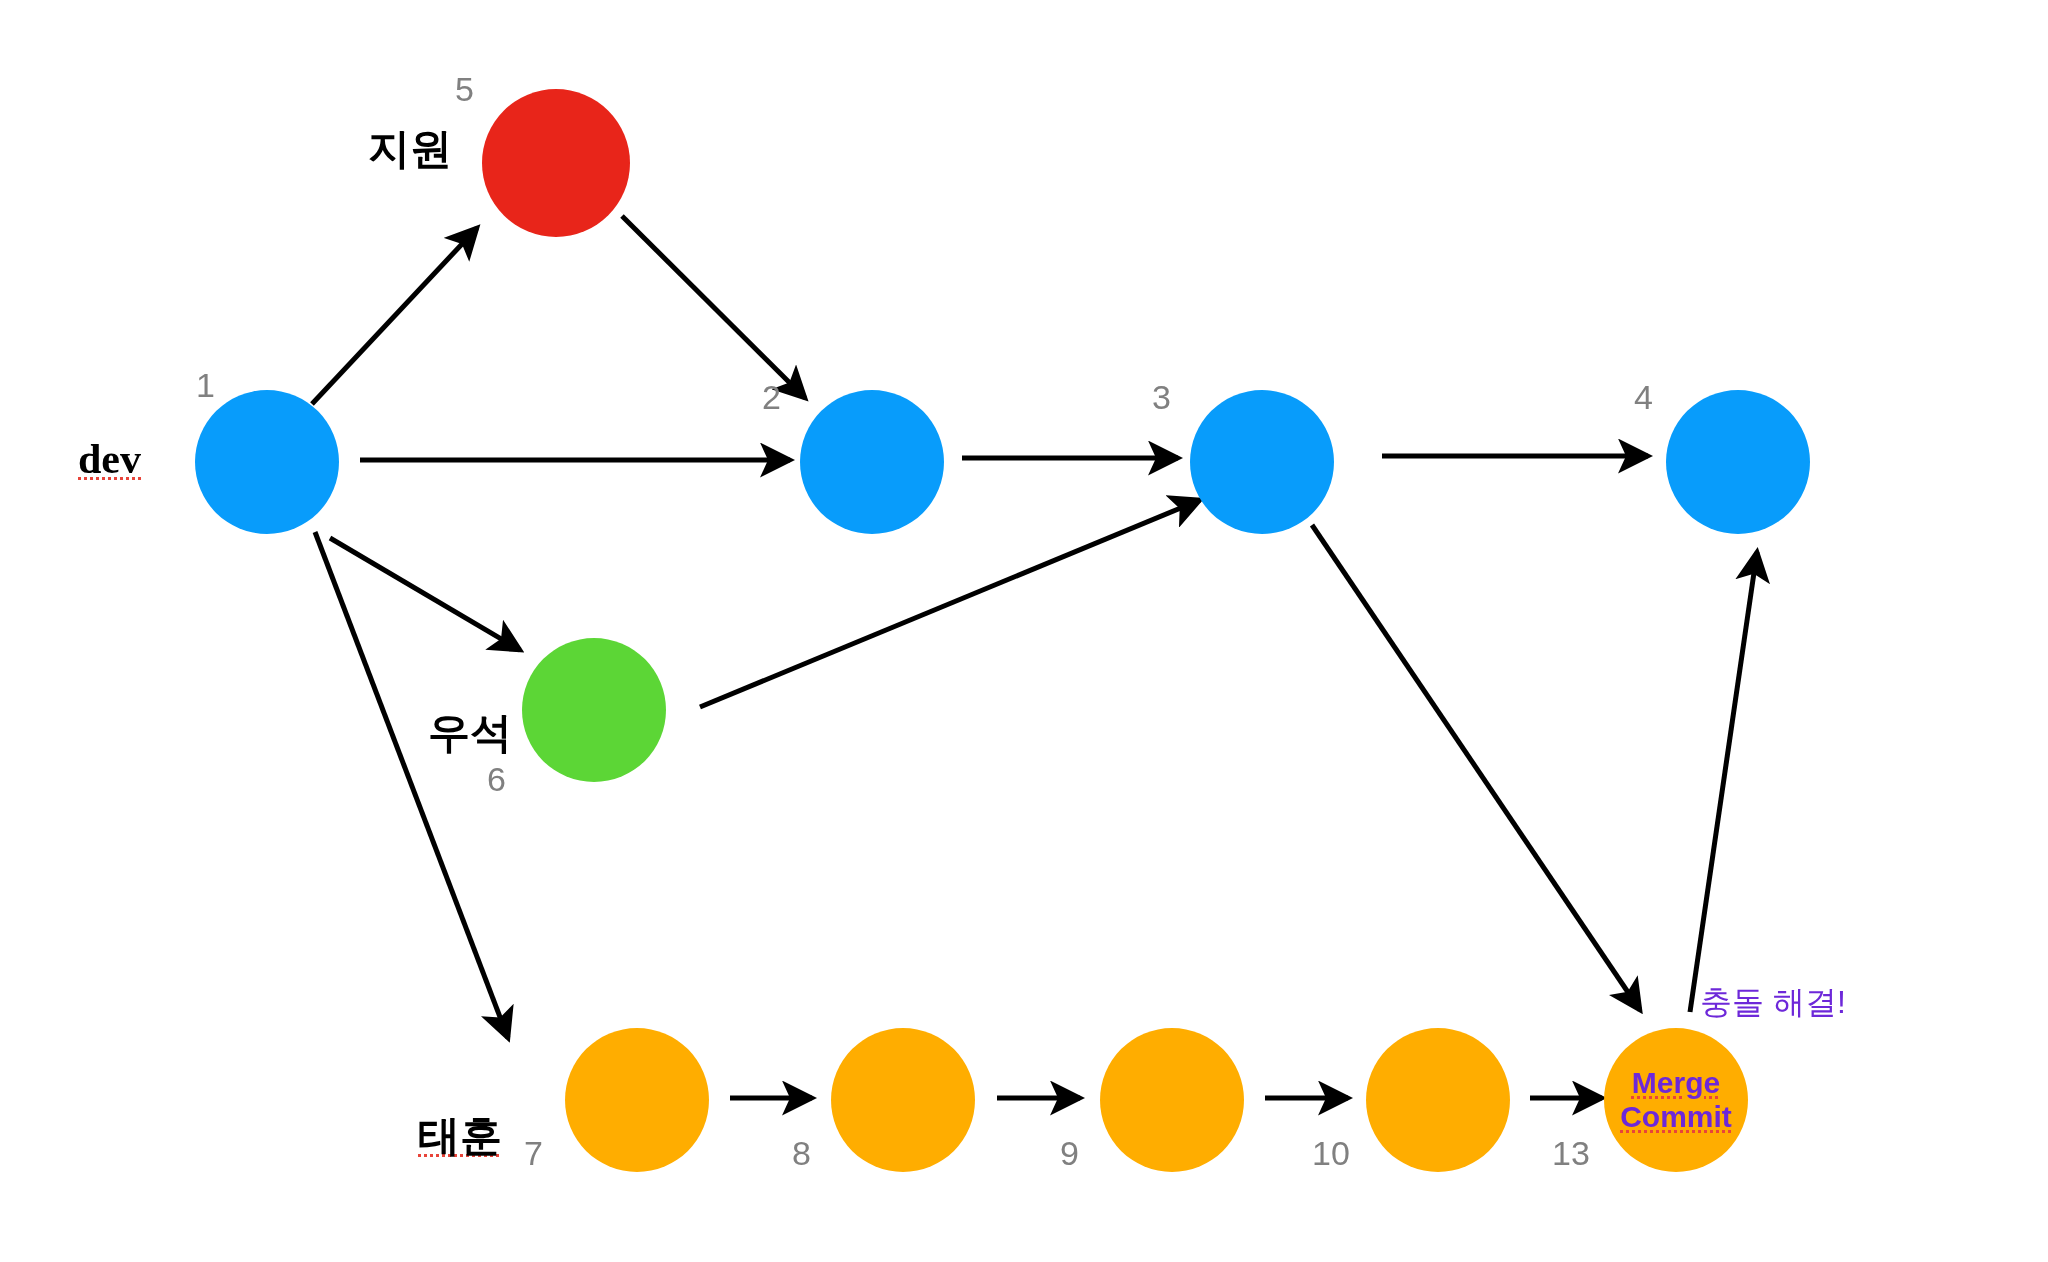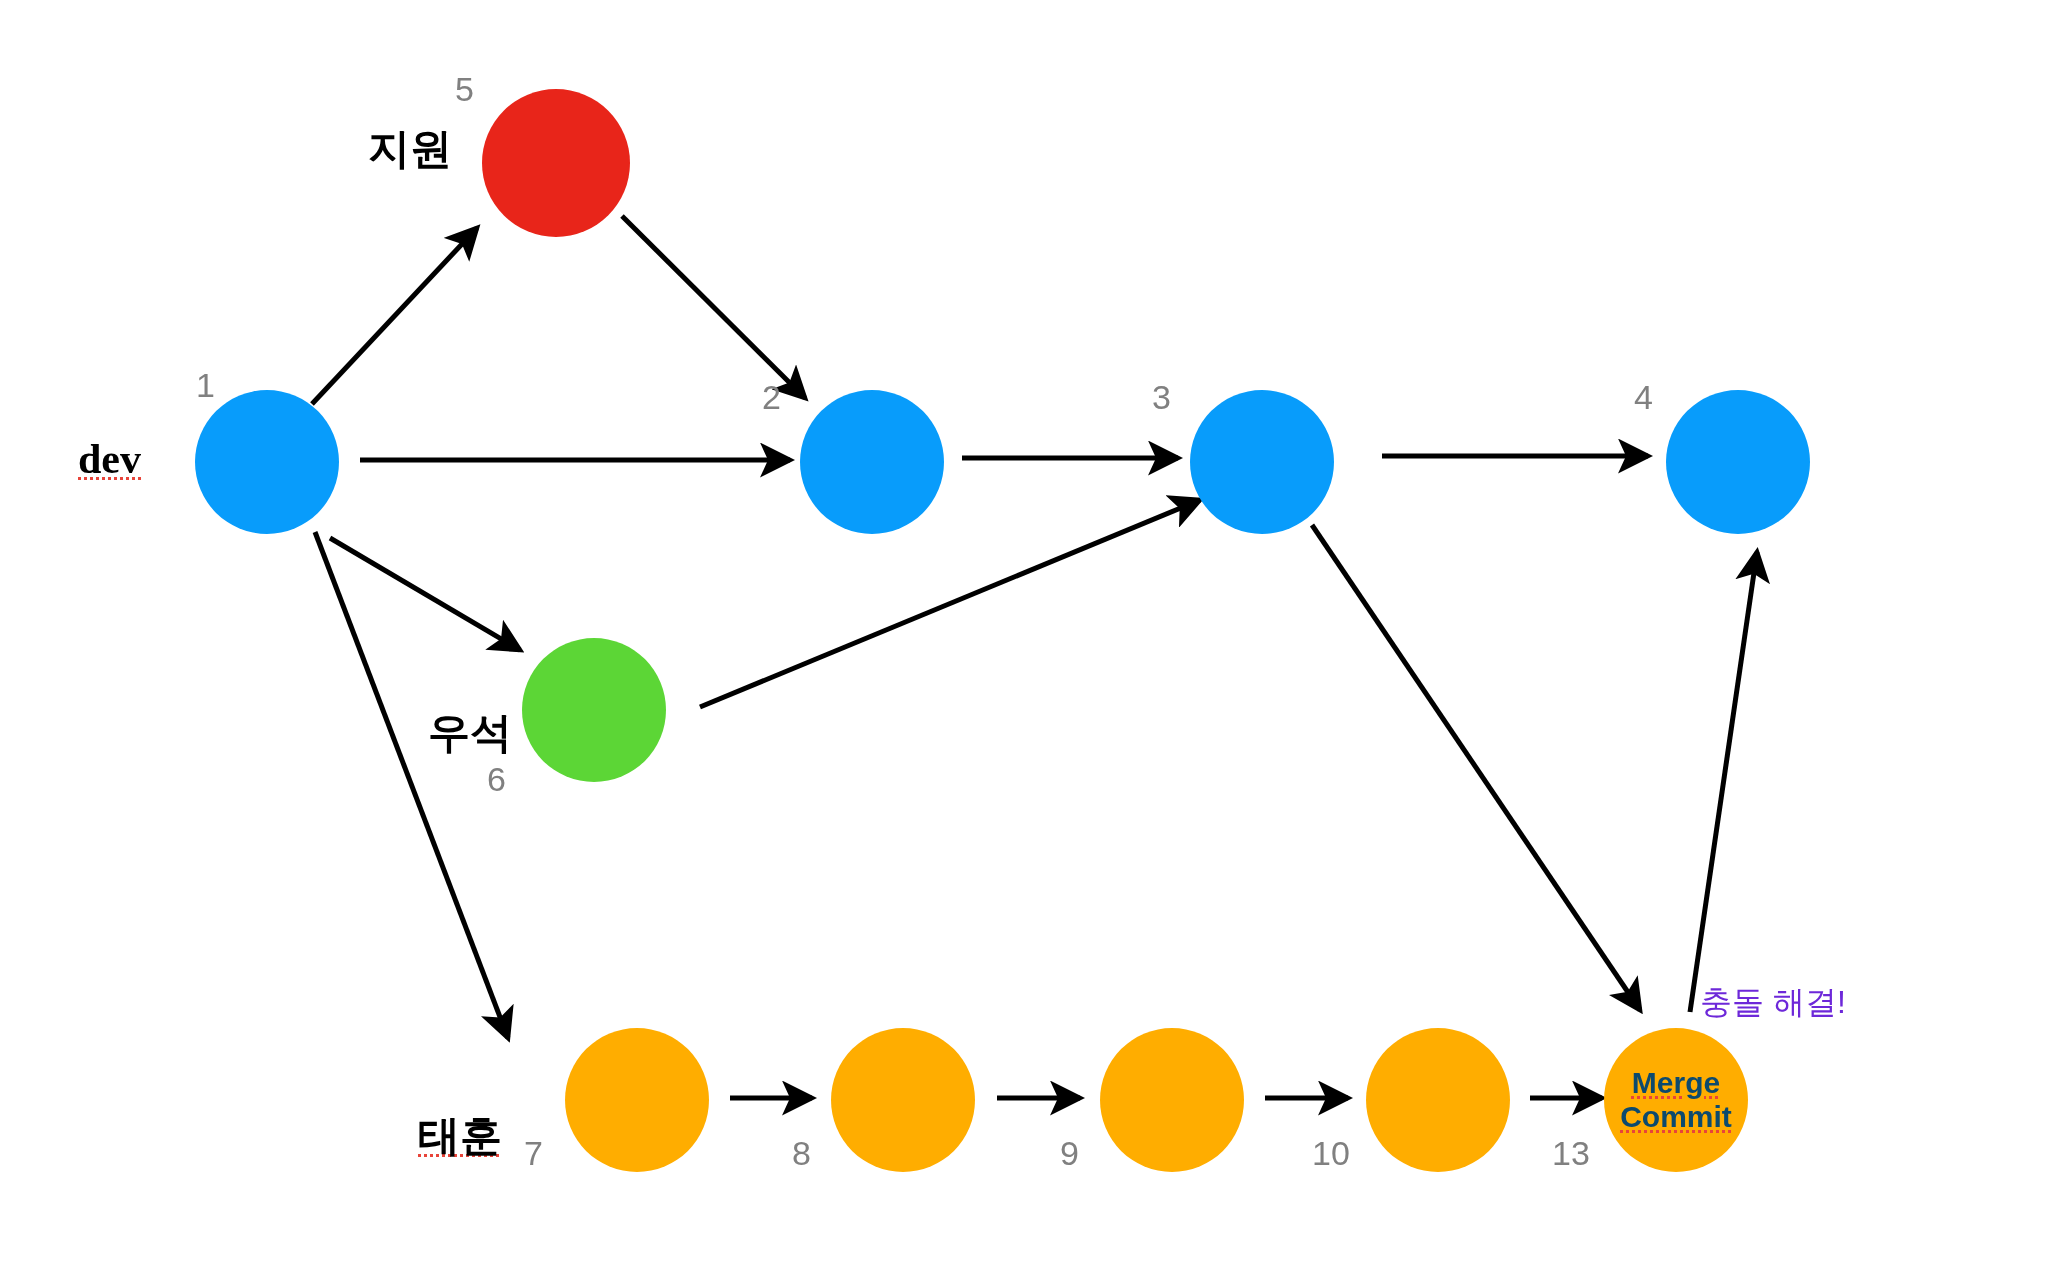--- a/index.html
+++ b/index.html
@@ -30,21 +30,21 @@
     display: flex;
     align-items: center;
     justify-content: center;
     text-align: center;
     box-sizing: border-box;
   }
   .node-label-inner {
     font-weight: bold;
     font-size: 30px;
     line-height: 1.12;
-    color: #0c4a6e;
+    color: #6d28d9;
     text-decoration: underline dotted #e8443a;
     text-underline-offset: 3px;
     text-decoration-thickness: 3px;
     white-space: pre-line;
     padding: 0 2px;
   }
   .seq-num {
     position: absolute;
     color: #808080;
     font-size: 34px;

